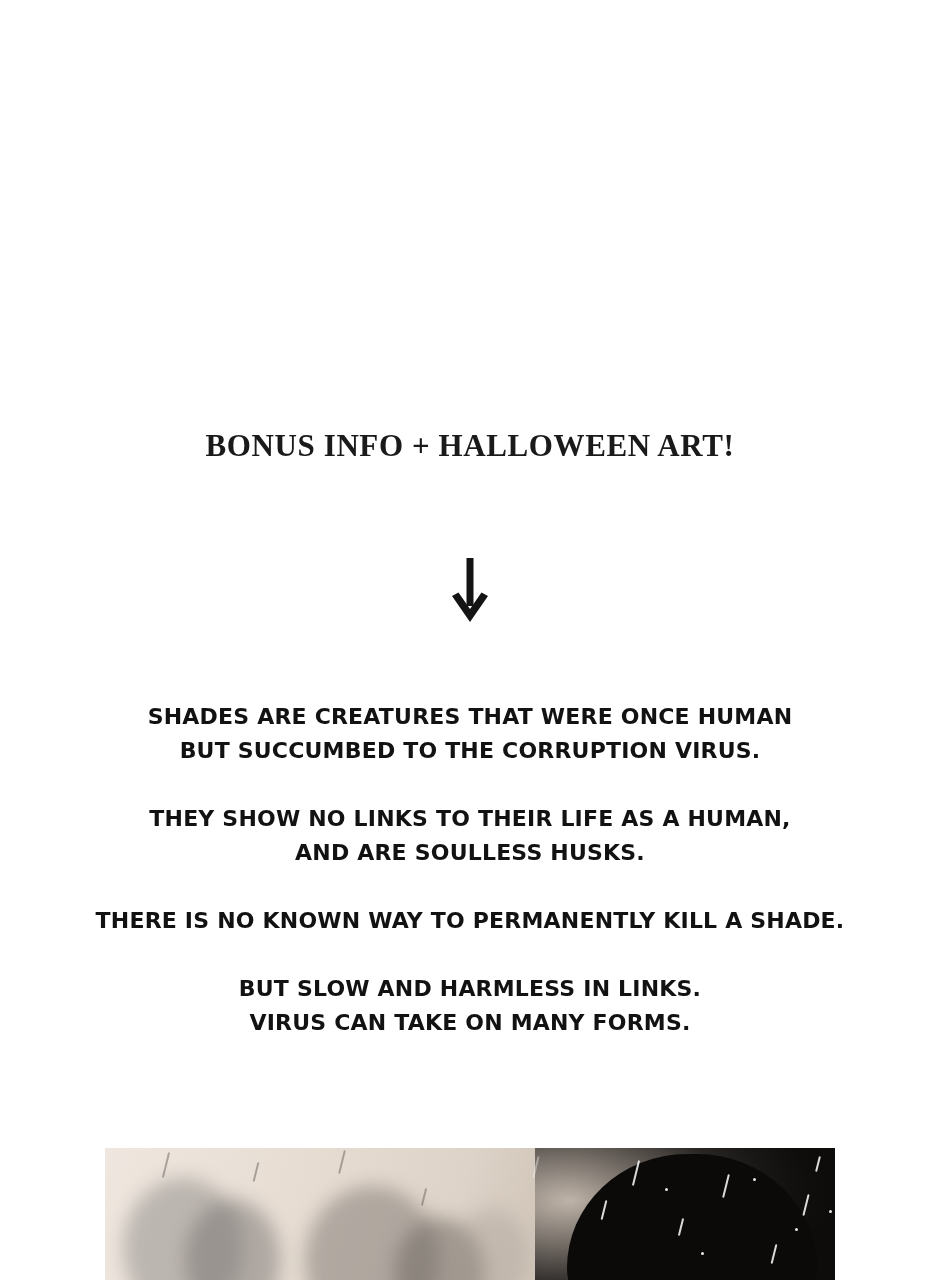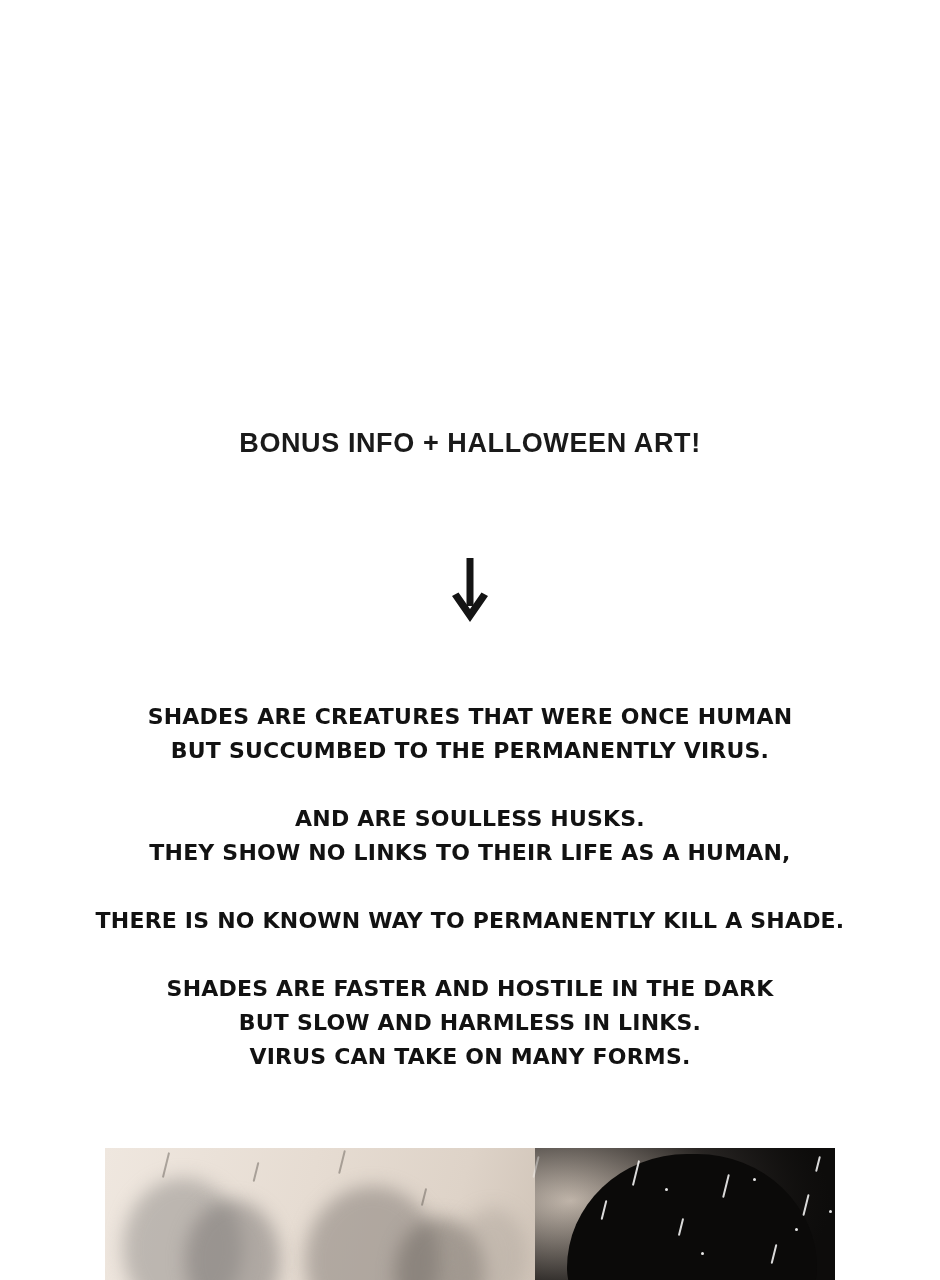--- a/index.html
+++ b/index.html
@@ -22,25 +22,25 @@
     overflow: hidden;
   }
 
   
   .headline {
     position: absolute;
     top: 428px;
     left: 0;
     width: 940px;
     text-align: center;
-    font-size: 27px;
+    font-size: 31px;
     font-weight: 700;
     letter-spacing: 0.6px;
     color: #1a1a1a;
-    font-family: Liberation Sans, sans-serif;
+    font-family: Liberation Serif, serif;
   }
 
   
   .arrow-wrap {
     position: absolute;
     top: 556px;
     left: 0;
     width: 940px;
     display: flex;
     justify-content: center;
@@ -180,34 +180,33 @@
     <svg class="arrow-svg" width="44" height="72" viewBox="0 0 44 72">
       <rect x="18.5" y="2" width="7" height="48" fill="#141414"></rect>
       <path d="M4 40 L22 66 L40 40 L33.5 36.5 L22 53 L10.5 36.5 Z" fill="#141414"></path>
     </svg>
   </div>
 
   <div class="body-block">
 
     <div class="para">
       <span class="line">SHADES ARE CREATURES THAT WERE ONCE HUMAN</span>
-      <span class="line">BUT SUCCUMBED TO THE PERMANENTLY VIRUS.</span>
-    </div>
-
-    <div class="para">
+      <span class="line">BUT SUCCUMBED TO THE CORRUPTION VIRUS.</span>
+    </div>
+
+    <div class="para">
+      <span class="line">THEY SHOW NO LINKS TO THEIR LIFE AS A HUMAN,</span>
       <span class="line">AND ARE SOULLESS HUSKS.</span>
-      <span class="line">THEY SHOW NO LINKS TO THEIR LIFE AS A HUMAN,</span>
     </div>
 
     <div class="para">
       <span class="line">THERE IS NO KNOWN WAY TO PERMANENTLY KILL A SHADE.</span>
     </div>
 
     <div class="para">
-      <span class="line">SHADES ARE FASTER AND HOSTILE IN THE DARK</span>
       <span class="line">BUT SLOW AND HARMLESS IN LINKS.</span>
       <span class="line">VIRUS CAN TAKE ON MANY FORMS.</span>
     </div>
 
   </div>
 
   <div class="panel">
     <div class="blob blob-a"></div>
     <div class="blob blob-b"></div>
     <div class="blob blob-c"></div>

